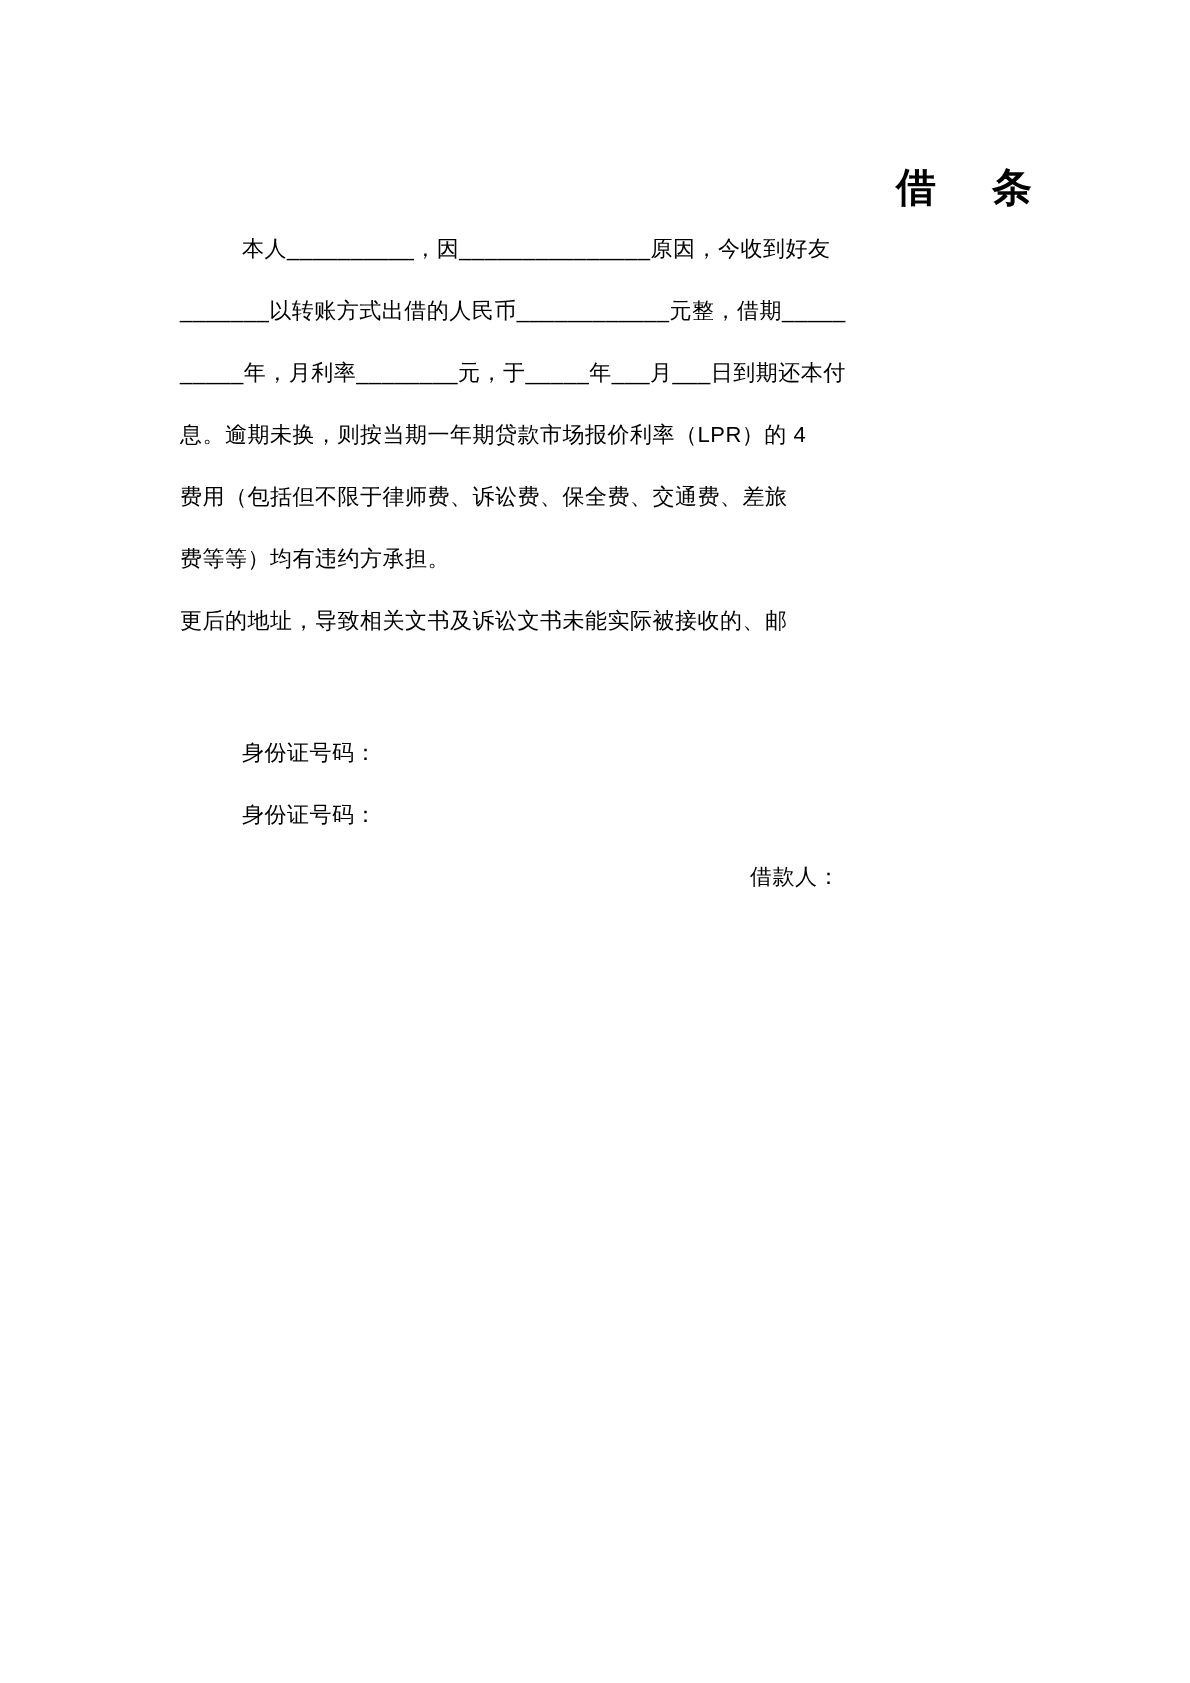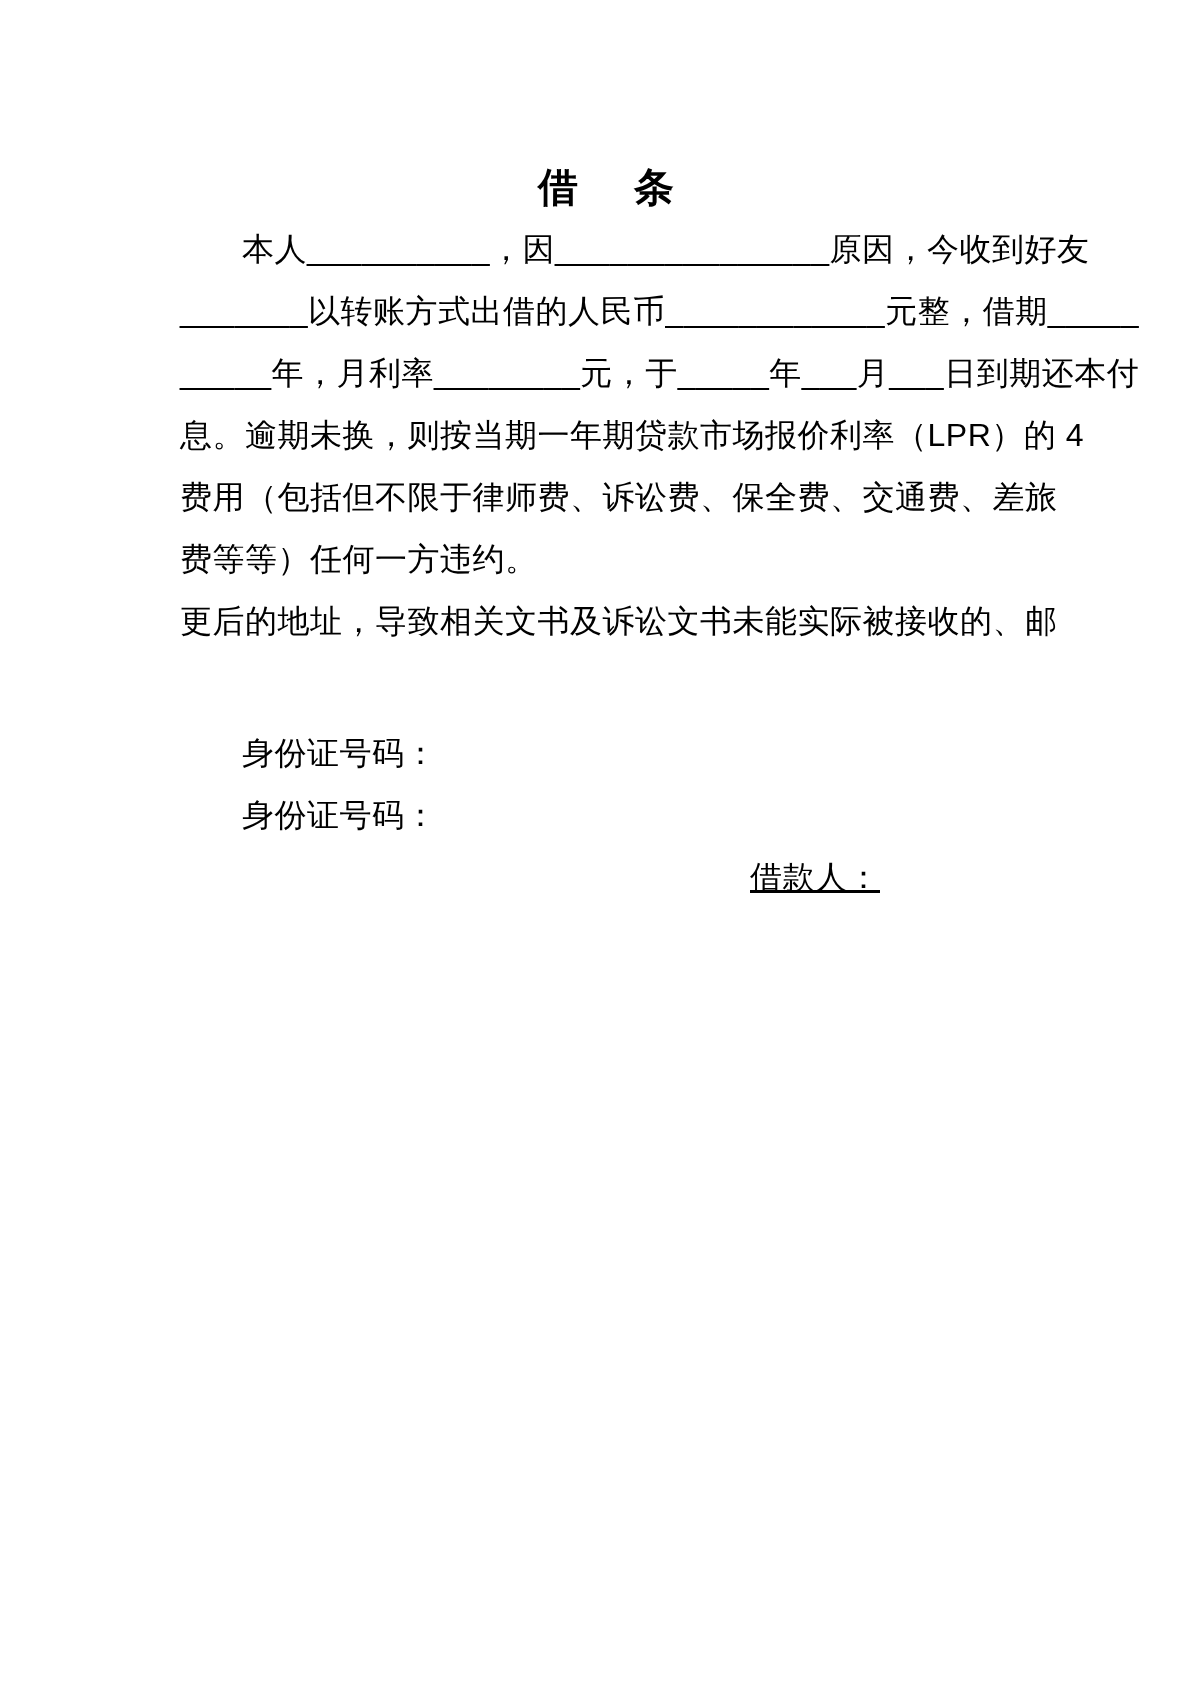--- a/index.html
+++ b/index.html
@@ -21,60 +21,59 @@
     position: absolute;
     left: 180px;
     top: 156px;
     width: 860px;
   }
   .title {
     font-size: 40px;
     font-weight: 700;
     line-height: 62px;
     height: 62px;
-    text-align: center;
+    text-align: right;
     letter-spacing: 8px;
     white-space: pre;
   }
   .line {
-    font-size: 32px;
+    font-size: 22px;
     font-weight: 400;
     line-height: 62px;
     height: 62px;
     white-space: pre;
     letter-spacing: 0.5px;
   }
   .indent {
     text-indent: 62px;
   }
   .gap-top {
     margin-top: 70px;
   }
   .sig-zone {
     margin-left: 555px;
   }
   .signer-line {
     text-indent: 15px;
-    text-decoration: underline;
   }
 </style>
 </head>
 <body>
 
 <div class="page">
   <div class="doc">
 
     <div class="title">借　条</div>
 
     <div class="line indent">本人__________，因_______________原因，今收到好友</div>
     <div class="line">_______以转账方式出借的人民币____________元整，借期_____</div>
     <div class="line">_____年，月利率________元，于_____年___月___日到期还本付</div>
     <div class="line">息。逾期未换，则按当期一年期贷款市场报价利率（LPR）的 4</div>
     <div class="line">费用（包括但不限于律师费、诉讼费、保全费、交通费、差旅</div>
-    <div class="line">费等等）任何一方违约。</div>
+    <div class="line">费等等）均有违约方承担。</div>
     <div class="line">更后的地址，导致相关文书及诉讼文书未能实际被接收的、邮</div>
 
     <div class="line indent gap-top">身份证号码：</div>
 
     <div class="line indent">身份证号码：</div>
 
     <div class="sig-zone">
       <div class="line signer-line">借款人：</div>
     </div>
 

